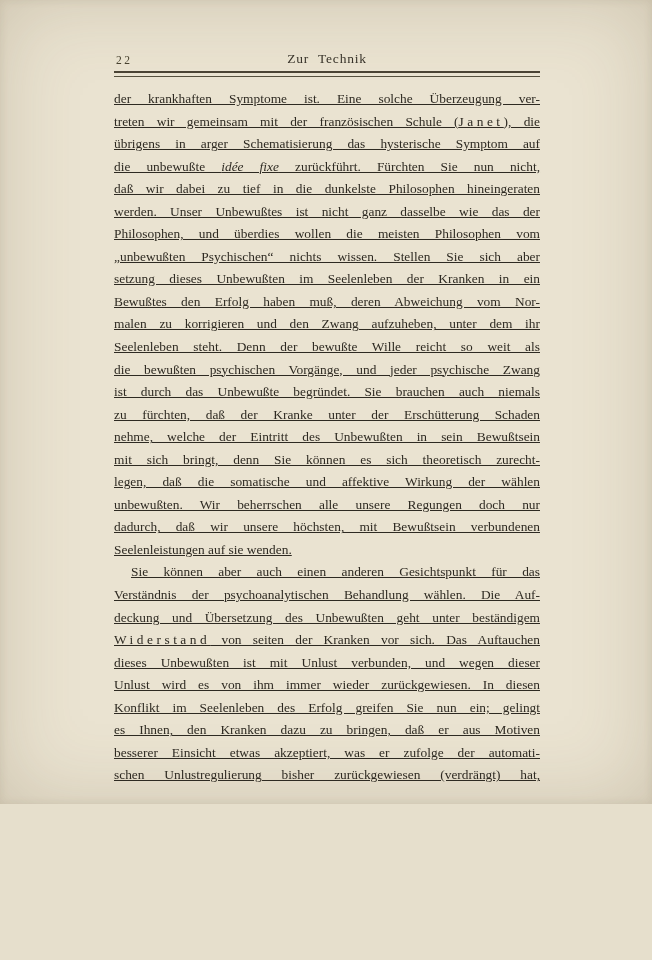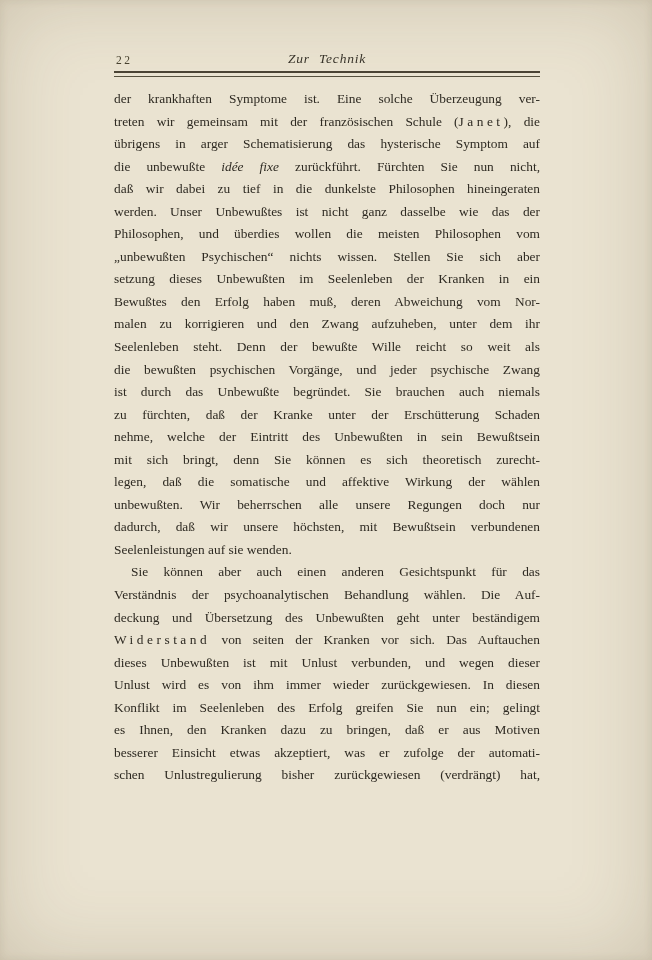--- a/index.html
+++ b/index.html
@@ -8,21 +8,21 @@
   }
   body {
     width: 652px;
     height: 960px;
     background: #e6dfcc;
     font-family: "Liberation Serif", serif;
   }
   .page {
     position: relative;
     width: 652px;
-    height: 960px;
+    height: 804px;
     background: #eae3d1;
     overflow: hidden;
     box-shadow: inset 0 0 80px rgba(110, 92, 60, 0.22),
                 inset 0 0 10px rgba(110, 92, 60, 0.12);
   }
   .header {
     position: absolute;
     left: 114px;
     top: 51px;
     width: 426px;
@@ -36,21 +36,20 @@
     font-size: 11.5px;
     letter-spacing: 2.5px;
     color: #47412f;
   }
   .running-title {
     position: absolute;
     left: 0;
     right: 0;
     top: 0;
     text-align: center;
-    font-style: italic;
     font-size: 13.5px;
     letter-spacing: 0.8px;
     word-spacing: 5px;
     color: #38332a;
   }
   .rule-thick {
     position: absolute;
     left: 114px;
     top: 71px;
     width: 426px;
@@ -72,20 +71,21 @@
     width: 426px;
     color: #2e2a22;
     font-size: 13.4px;
   }
   .line {
     height: 22.55px;
     line-height: 22.55px;
     white-space: nowrap;
     text-align: justify;
     text-align-last: justify;
+    text-decoration: underline;
   }
   .line.lastline {
     text-align: center;
     text-align-last: left;
   }
   .line.indent {
     text-indent: 17px;
   }
   .sperr {
     letter-spacing: 3.5px;

